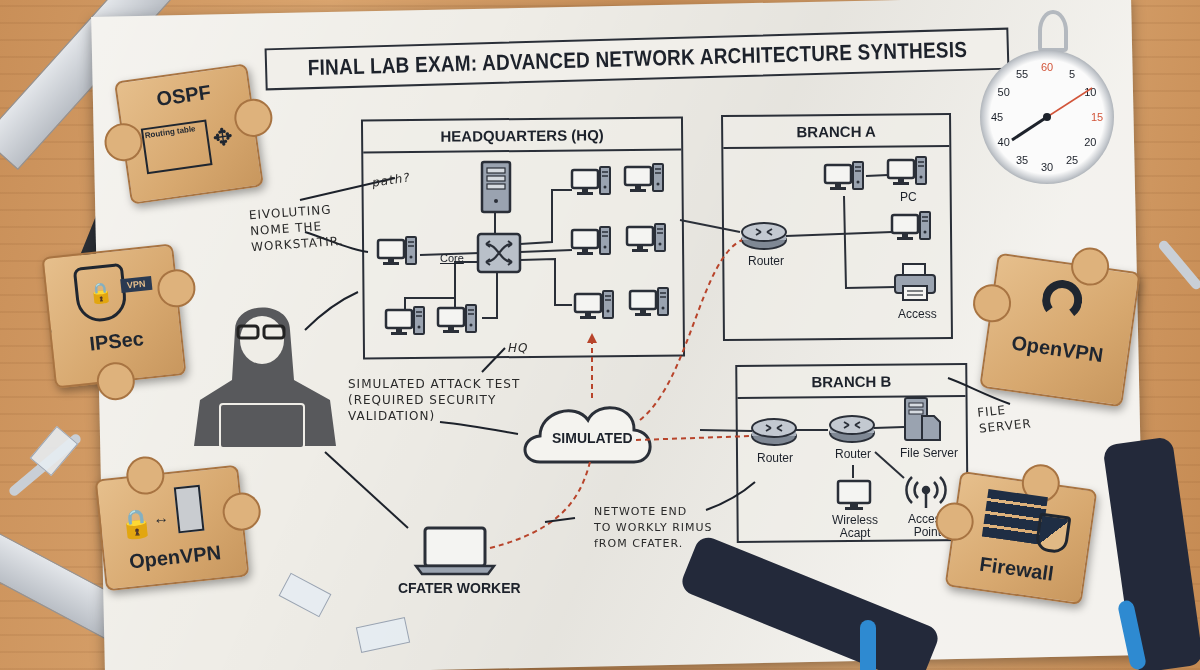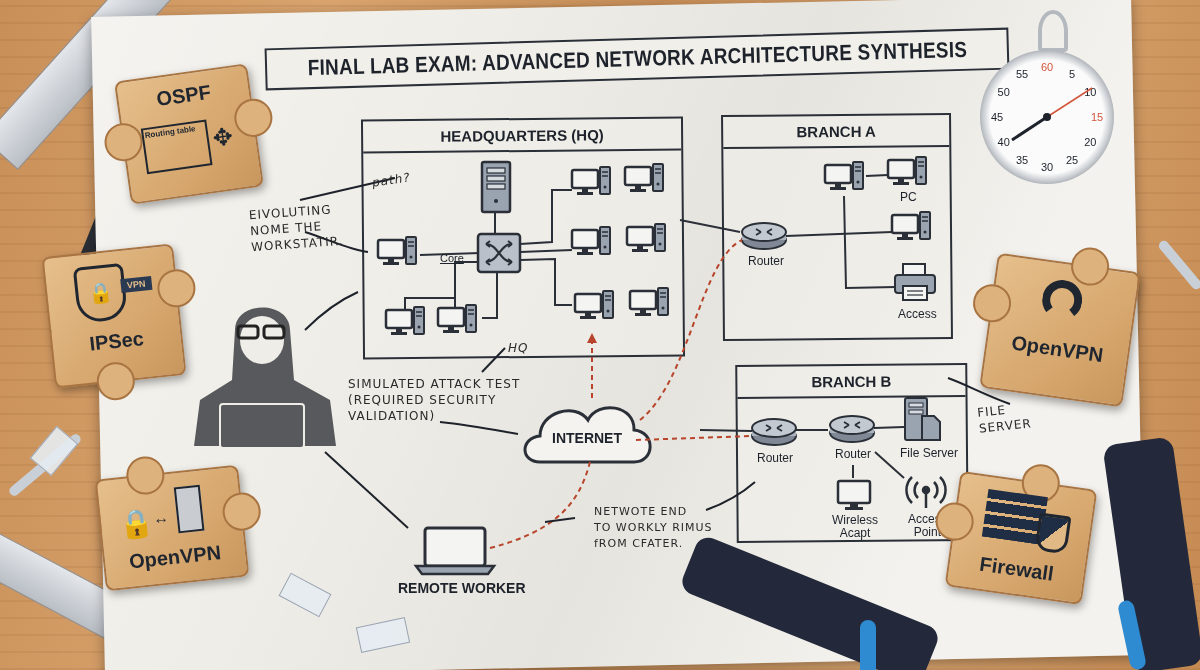--- a/index.html
+++ b/index.html
@@ -196,22 +196,22 @@
 <div class="lbl" style="left:748px;top:254px;">Router</div>
 <div class="lbl" style="left:900px;top:190px;text-align:right;">PC</div>
 <div class="lbl" style="left:898px;top:307px;">Access</div>
 <div class="lbl" style="left:757px;top:451px;">Router</div>
 <div class="lbl" style="left:835px;top:447px;">Router</div>
 <div class="lbl" style="left:900px;top:446px;">File Server</div>
 <div class="lbl" style="left:832px;top:514px;white-space:pre;text-align:center;line-height:13px;">Wireless
 Acapt</div>
 <div class="lbl" style="left:908px;top:513px;white-space:pre;text-align:center;line-height:13px;">Access
 Point</div>
-<div class="lbl" style="left:552px;top:430px;font-weight:bold;font-size:14px;">INTERNET</div>
-<div class="lbl" style="left:398px;top:580px;font-weight:bold;font-size:14px;">REMOTE WORKER</div>
+<div class="lbl" style="left:552px;top:430px;font-weight:bold;font-size:14px;">SIMULATED</div>
+<div class="lbl" style="left:398px;top:580px;font-weight:bold;font-size:14px;">CFATER WORKER</div>
 
 <div class="hand" style="left:372px;top:172px;font-style:italic;transform:rotate(-8deg);">path?</div>
 <div class="hand" style="left:250px;top:204px;transform:rotate(-4deg);">EIVOLUTING
 NOME THE
 WORKSTATIR.</div>
 <div class="hand" style="left:348px;top:376px;">SIMULATED ATTACK TEST
 (REQUIRED SECURITY
 VALIDATION)</div>
 <div class="hand" style="left:594px;top:504px;font-size:11px;">NETWOTE END
 TO WORKLY RIMUS

